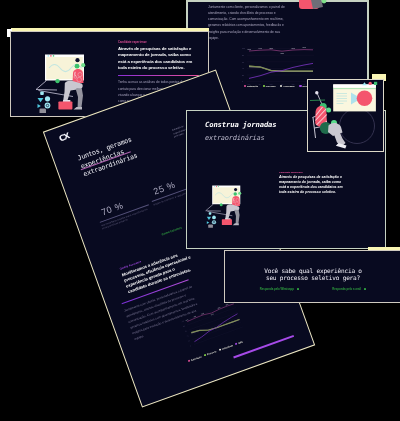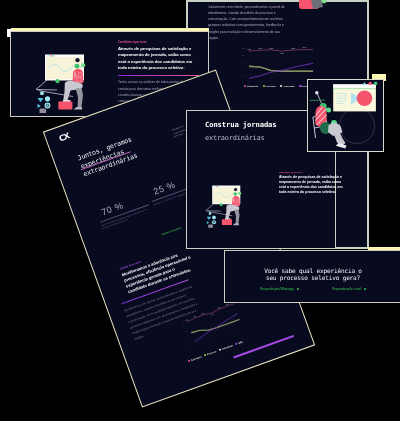--- a/index.html
+++ b/index.html
@@ -42,21 +42,21 @@
 .tlt-qa{position:absolute;left:25px;top:153px;width:82px;}
 .qa-eyebrow{color:#A64AE8;font-size:2.6px;font-weight:700;}
 .qa-head{color:#FFFFFF;font-size:4.2px;line-height:6.2px;font-weight:700;margin-top:1.6px;width:71px;}
 .qa-rule{height:.9px;margin-top:5px;margin-left:-10px;width:71px;background:linear-gradient(90deg,#7B2FD6,#B24ED8);}
 .qa-text{color:#7E7A98;font-size:3.1px;line-height:6.1px;margin-top:3.6px;margin-left:-10px;width:76px;}
 .tlt-green{position:absolute;left:76px;top:134px;color:#2E9E3F;font-size:3px;font-weight:700;}
 .tlt-chart{position:absolute;left:62px;top:221px;transform:scale(.78);transform-origin:0 0;}
 .tlt-legend{position:absolute;left:58px;top:263px;width:58px;display:flex;justify-content:space-between;}
 .tlt-bar{position:absolute;left:102px;top:274.5px;width:64px;height:2.3px;background:#A64AE8;}
 
-.journey{left:186px;top:110px;width:150px;height:139px;border:1.6px solid #C6D2C2;}
+.journey{left:186px;top:110px;width:200px;height:139px;border:1.6px solid #C6D2C2;font-style:italic;}
 .jr-title{position:absolute;left:18px;top:9px;color:#FFFFFF;font-size:7.2px;font-weight:700;letter-spacing:-.12px;font-family:"DejaVu Sans Mono",monospace;}
 .jr-sub{position:absolute;left:18px;top:23px;color:#BDBBCE;font-size:6.9px;letter-spacing:-.18px;font-family:"DejaVu Sans Mono",monospace;}
 .jr-illus{position:absolute;left:18px;top:72px;transform:scale(.72);transform-origin:0 0;}
 .jr-body{position:absolute;left:92px;top:60px;width:66px;}
 .jr-eyebrow{color:#E8519B;font-size:2.3px;font-weight:700;}
 .jr-head{color:#FFFFFF;font-size:3.55px;line-height:5.2px;font-weight:700;margin-top:1.8px;width:66px;}
 
 .pop-tab{position:absolute;left:372px;top:74px;width:14px;height:7px;background:#FAF6B4;}
 .popup{left:307px;top:79px;width:77px;height:73px;border:1.8px solid #DDD9C8;padding:1px;}
 

